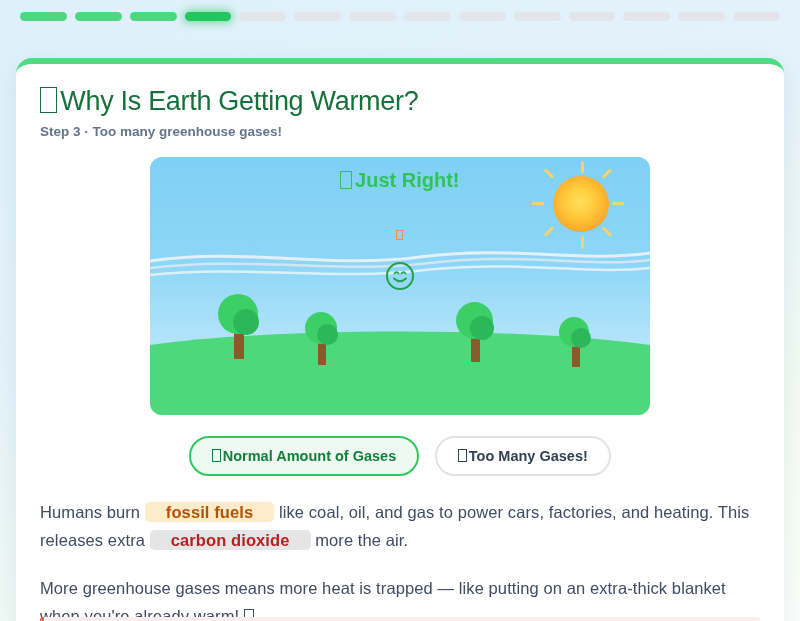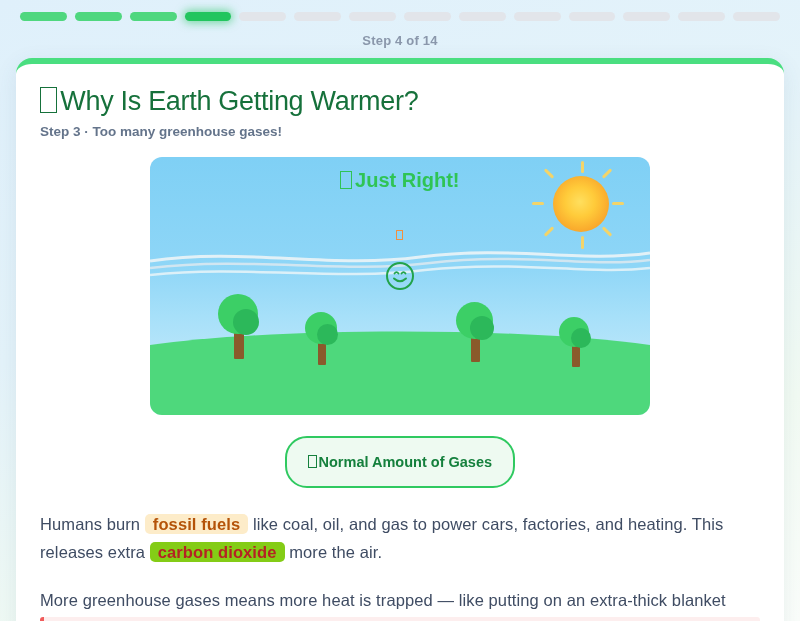--- a/index.html
+++ b/index.html
@@ -174,21 +174,21 @@
   .toggles {
     display: flex;
     justify-content: center;
     gap: 16px;
     margin-top: 21px;
   }
   .toggle-btn {
     font-family: "Liberation Sans", sans-serif;
     font-size: 14.5px;
     font-weight: bold;
-    padding: 16px 21px;
+    padding: 10px 21px;
     border-radius: 22px;
     cursor: pointer;
     background: #fff;
     border: 2px solid #dfe3e8;
     color: #334155;
     white-space: nowrap;
   }
   .toggle-btn.active {
     border-color: #2fc960;
     background: #eefaf1;
@@ -201,28 +201,28 @@
     font-size: 16.5px;
     line-height: 1.72;
     color: #3f4c63;
     letter-spacing: .1px;
   }
   .para + .para { margin-top: 19px; }
 
   .hl {
     font-weight: bold;
     border-radius: 5px;
-    padding: 1px 8px;
+    padding: 1px 21px;
   }
   .hl-fuel {
     background: #fdecc9;
     color: #b45309;
   }
   .hl-co2 {
-    background: #84cc16;
+    background: #e5e5e5;
     color: #b42323;
   }
 
   
   .callout {
     position: absolute;
     left: 24px;
     right: 24px;
     top: 553px;
     height: 60px;
@@ -244,21 +244,20 @@
       <div class="seg"></div>
       <div class="seg"></div>
       <div class="seg"></div>
       <div class="seg"></div>
       <div class="seg"></div>
       <div class="seg"></div>
       <div class="seg"></div>
       <div class="seg"></div>
       <div class="seg"></div>
     </div>
-  <div class="step-counter">Step 4 of 14</div>
 </div>
 
 <div class="card">
 
   <h1 class="page-title"><span class="tofu"></span><span>Why Is Earth Getting Warmer?</span></h1>
 
   <div class="page-subtitle">Step 3 · Too many greenhouse gases!</div>
 
   <div class="illus">
 
@@ -316,20 +315,21 @@
     <div class="tree" style="left:405px;bottom:48px;width:42px;height:50px;">
       <div class="trunk" style="left:17px;bottom:0;width:8px;height:26px;"></div>
       <div class="leaf" style="left:4px;bottom:20px;width:30px;height:30px;"></div>
       <div class="leaf dark" style="left:16px;bottom:19px;width:20px;height:20px;"></div>
     </div>
 
   </div>
 
   <div class="toggles">
     <button class="toggle-btn active"><span class="tofu sm"></span><span>Normal Amount of Gases</span></button>
+    <button class="toggle-btn"><span class="tofu sm"></span><span>Too Many Gases!</span></button>
   </div>
 
   <p class="para"><span>Humans burn</span> <span class="hl hl-fuel">fossil fuels</span> <span>like coal, oil, and gas to power cars, factories, and heating. This releases extra</span> <span class="hl hl-co2">carbon dioxide</span> <span>more the air.</span></p>
 
   <p class="para"><span>More greenhouse gases means more heat is trapped — like putting on an extra-thick blanket when you're already warm!</span> <span class="tofu sm"></span></p>
 
   <div class="callout"></div>
 
 </div>
 

